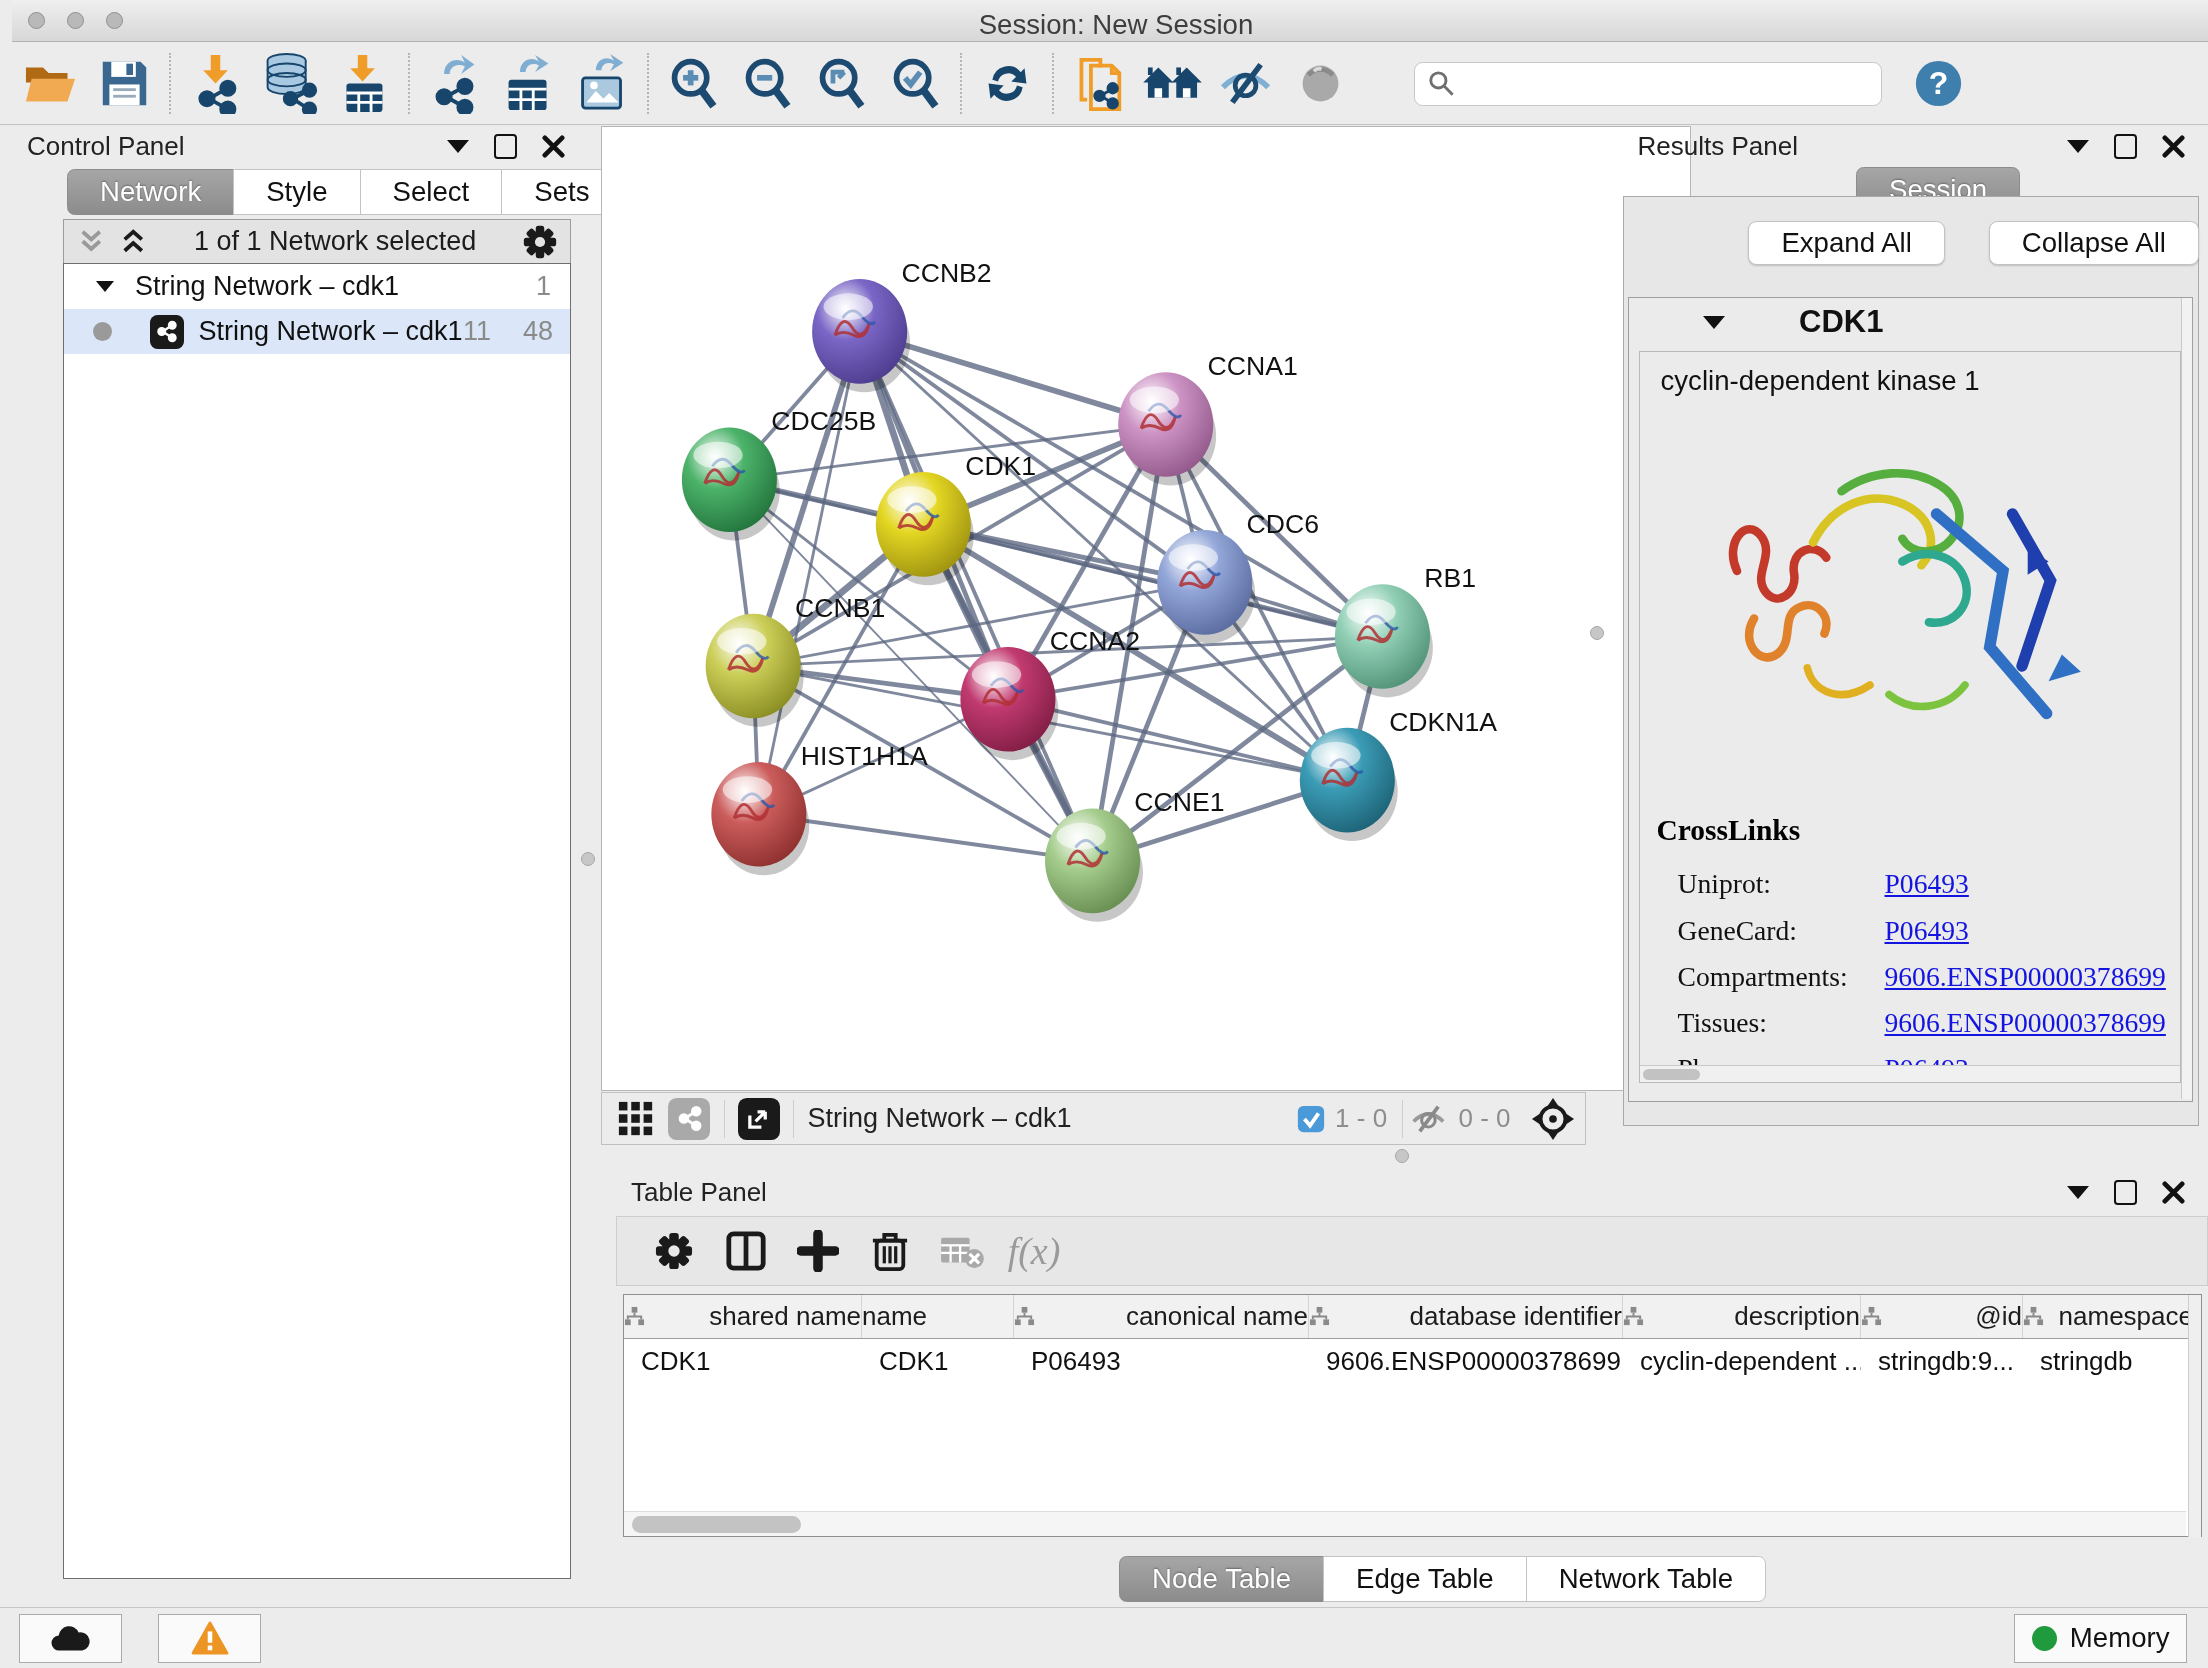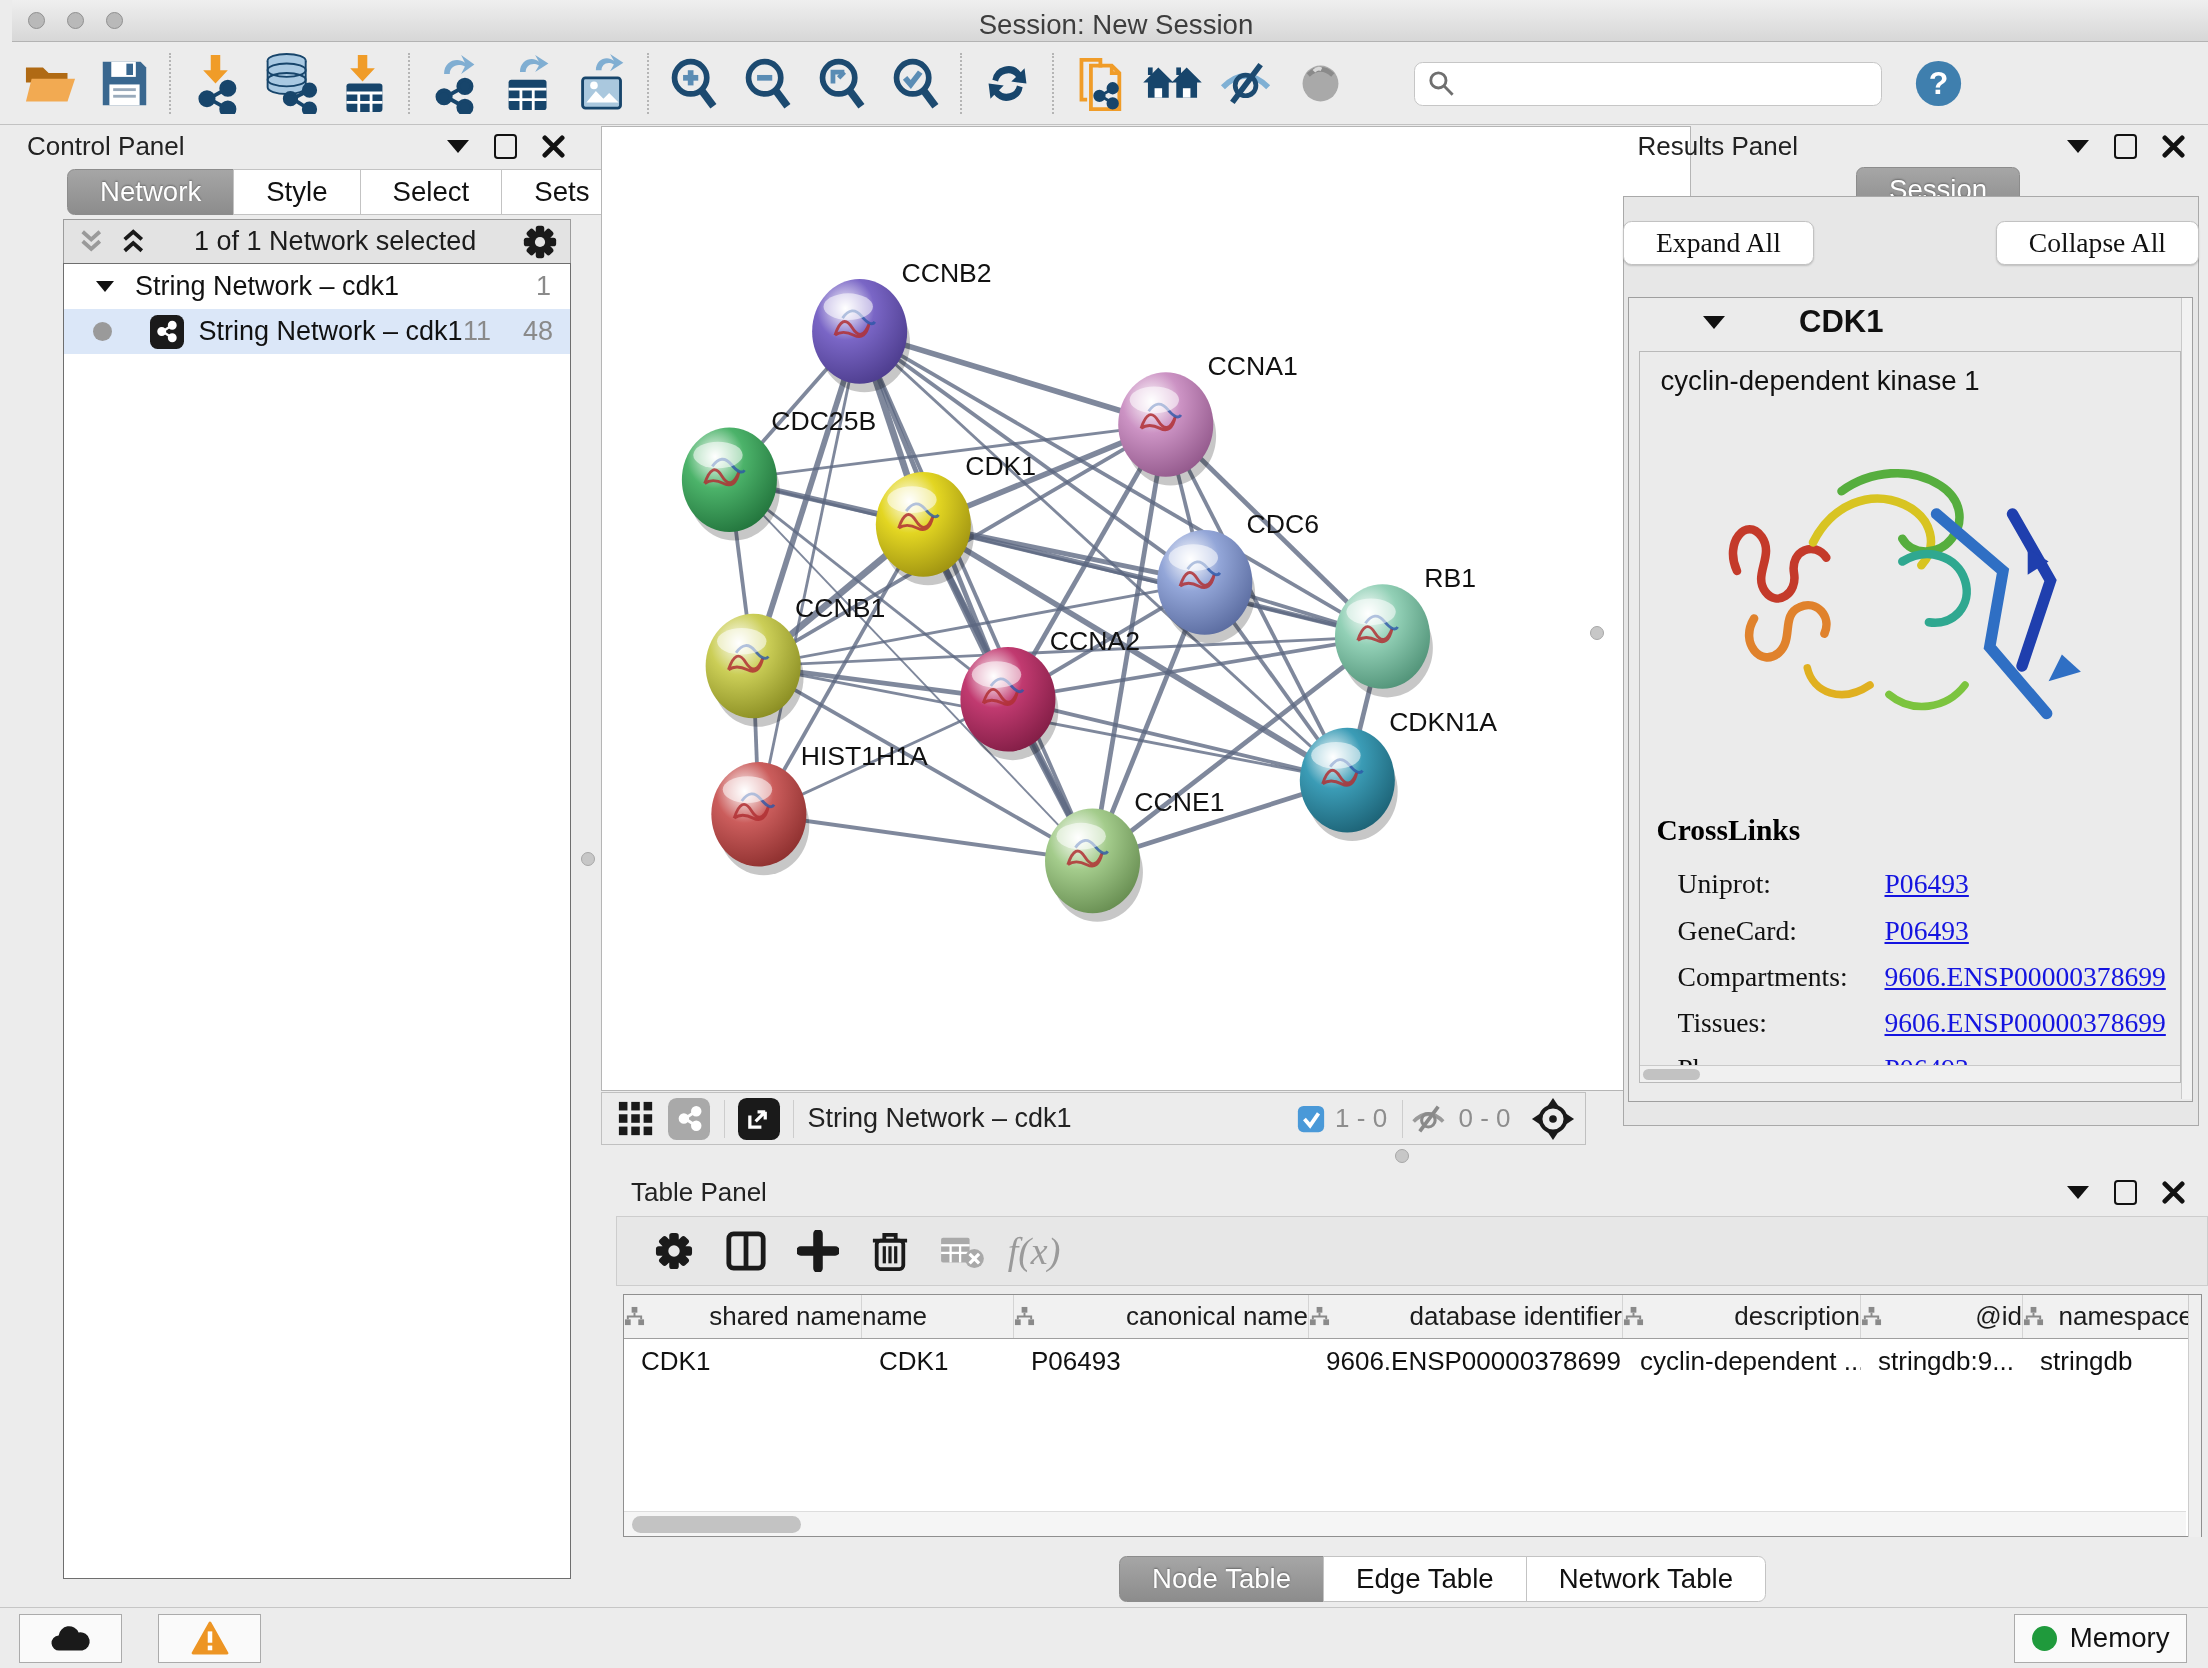--- a/index.html
+++ b/index.html
@@ -62,21 +62,21 @@
   .nt-label { font-size:27px; color:#222; }
   .nt-count { font-size:26px; color:#8d8d8d; margin:0 9.5px; }
   .rounded-ic { border-radius:8.6px; display:flex; align-items:center; justify-content:center; }
   .splitter-dot { width:14.3px; height:14.3px; border-radius:50%; background:#c7c7c7; border:1px solid #a7a7a7; }
 
   
   .res-header { left:1609px; top:125px; width:599px; height:42px; display:flex;
     align-items:center; justify-content:space-between; padding:0 23px 0 28.5px; }
   .res-outer { left:1623px; top:196px; width:576px; height:930px; background:#e7e7e7;
     border:1.9px solid #a9a9a9; }
-  .res-btn-row { left:1623px; top:221px; width:576px; display:flex; justify-content:space-between; gap:44px;font-family:Liberation Serif, serif; }
+  .res-btn-row { left:1623px; top:221px; width:576px; display:flex; justify-content:flex-end; gap:44px; }
   .res-btn { height:44px; padding:0 32px; background:#fff; border:1px solid #c2c2c2;
     border-radius:8.6px; font-size:27.6px; color:#111; display:flex; align-items:center;
     box-shadow:0 1px 1.9px rgba(0,0,0,.18); }
   .cdk-box { left:1628px; top:297px; width:565px; height:805px; background:#ebebeb; border:1.9px solid #9f9f9f; }
   .cdk-head { height:48px; display:flex; align-items:center; }
   .cdk-name { font-size:31px; font-weight:bold; color:#111; margin-left:74px; }
   .cdk-inner { position:absolute; left:9.5px; top:53px; width:542px; height:732px;
     background:#ebebeb; border:1px solid #b9b9b9; }
   .cdk-desc { font-size:27.6px; color:#111; margin:13.3px 0 0 21px; }
   .xl-title { font-family:"Liberation Serif", serif; font-weight:bold; font-size:29.5px; color:#000; }

